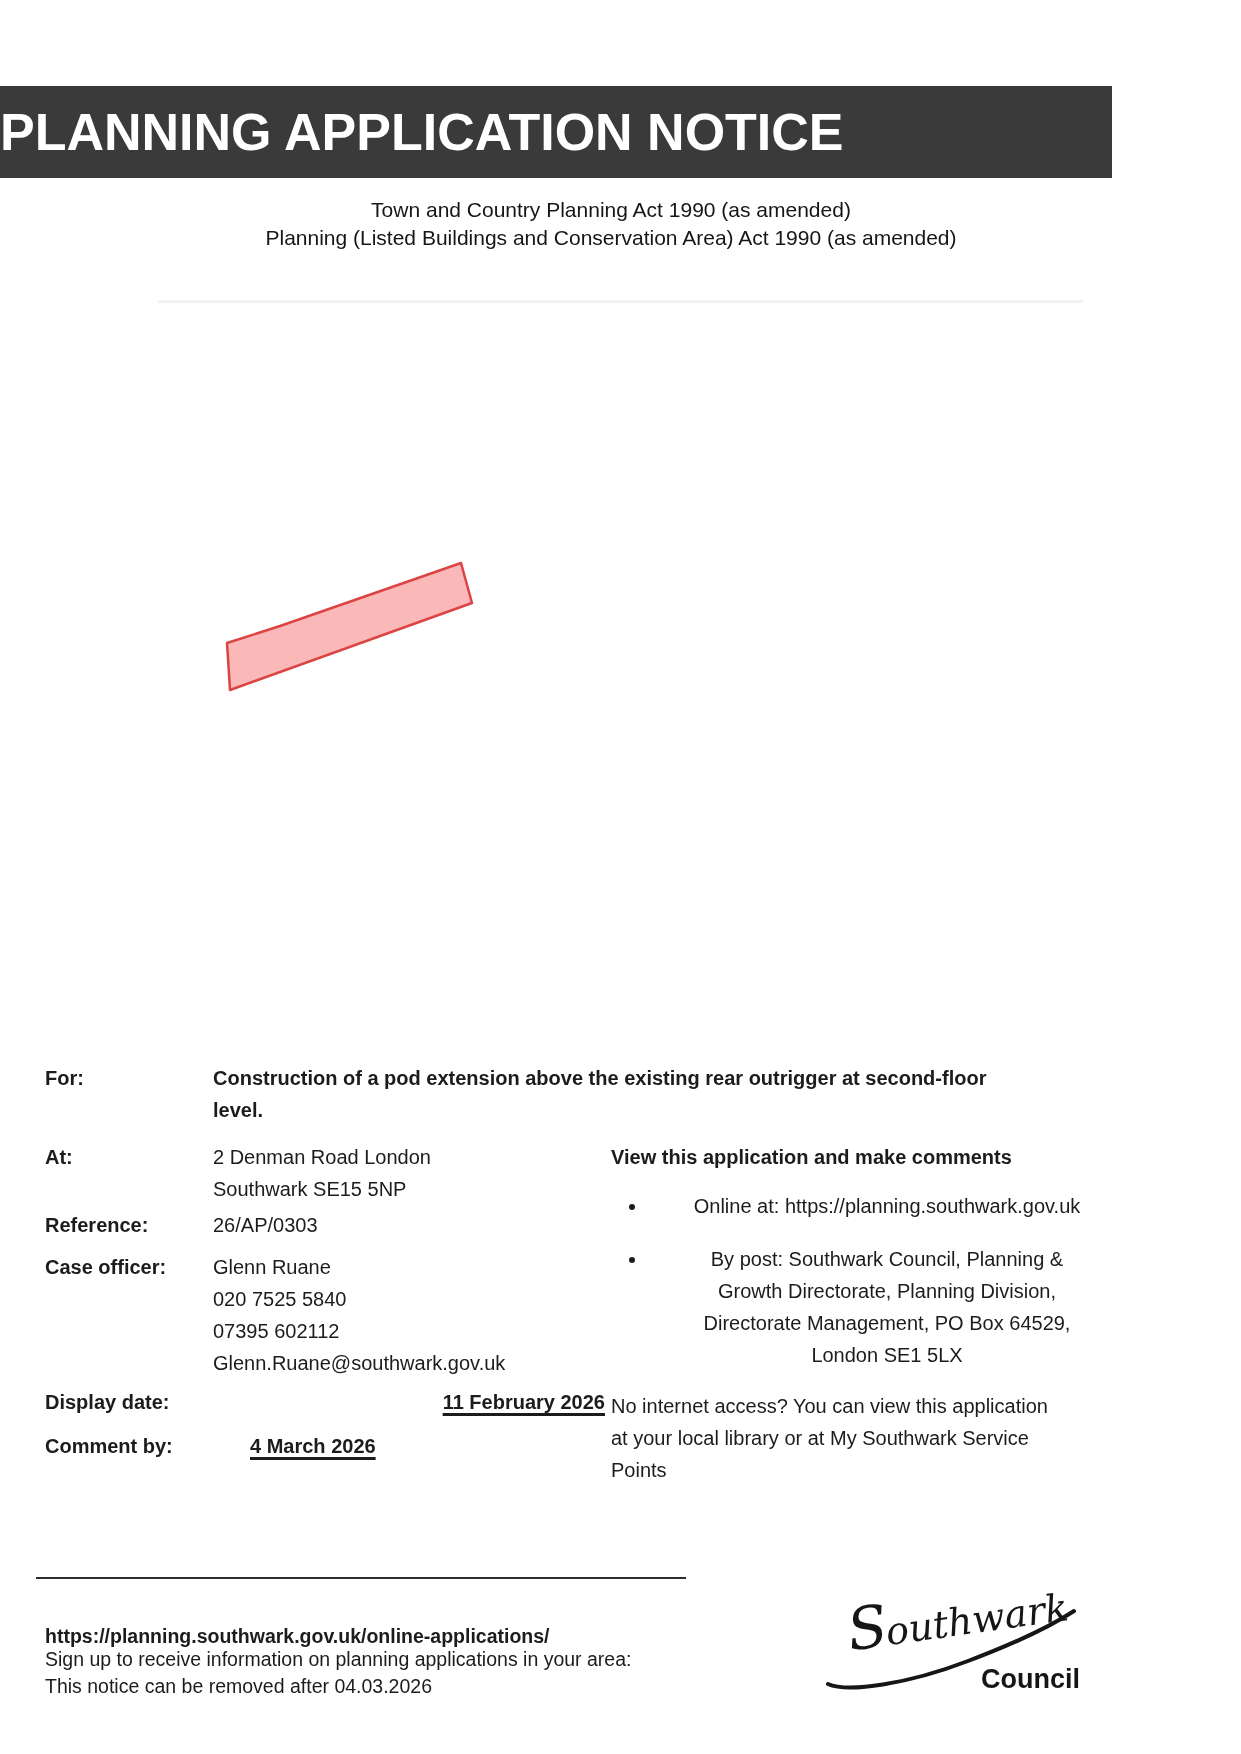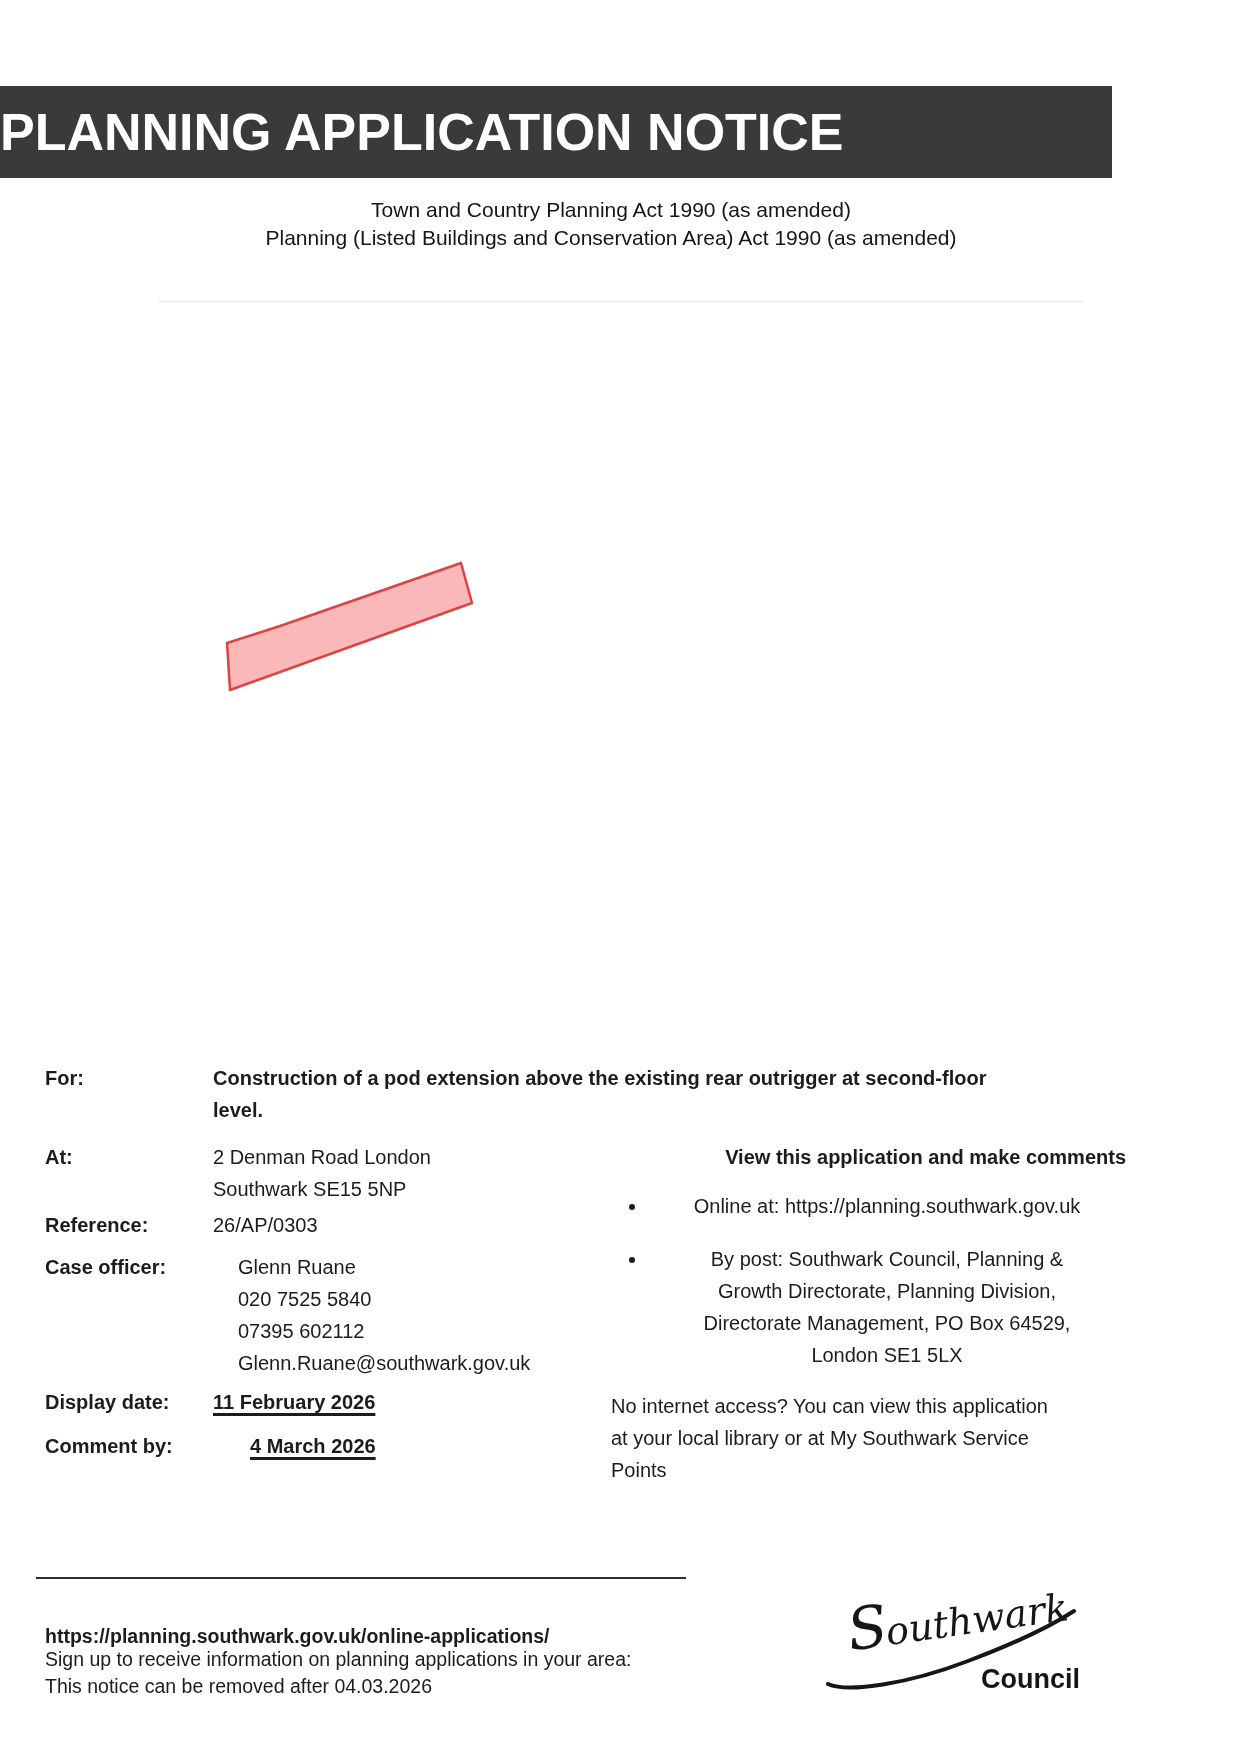--- a/index.html
+++ b/index.html
@@ -26,26 +26,26 @@
   .site-svg{position:absolute;left:218px;top:553px;width:260px;height:145px;}
   
   .row{position:absolute;left:45px;display:flex;font-size:20px;line-height:32px;}
   .row .lbl{font-weight:bold;width:168px;flex:0 0 168px;}
   .row .val{}
   .bold-val{font-weight:bold;}
   .u-date{font-weight:bold;text-decoration:underline;text-decoration-thickness:2.5px;text-underline-offset:4px;}
   .row-for{top:1062px;width:975px;}
   .row-at{top:1141px;width:560px;}
   .row-ref{top:1209px;width:560px;}
-  .row-officer{top:1251px;width:560px;gap:25px;}
-  .row-display{top:1386px;width:560px;}
+  .row-officer{top:1251px;width:560px;}
+  .row-display{top:1386px;width:560px;justify-content:space-between;}
   .row-comment{top:1430px;width:560px;gap:37px;}
   
   .right-col{position:absolute;left:611px;top:1141px;width:515px;font-size:20px;line-height:32px;}
-  .right-col .heading{font-weight:bold;margin:0 0 12px 0;text-align:right;}
+  .right-col .heading{font-weight:bold;margin:0 0 12px 0;}
   .right-col ul{margin:17px 0 0 0;padding:0 0 0 37px;text-align:center;}
   .right-col li{margin:0 0 21px 0;}
   .right-col li:last-child{margin-bottom:0;}
   .no-internet{margin-top:19px;}
   
   .footer-rule{position:absolute;left:36px;top:1577px;width:650px;height:2px;background:#2e2e2e;}
   .signup-text{position:absolute;left:45px;top:1644px;font-size:19.5px;line-height:30px;text-align:right;}
   .signup-url{position:absolute;left:45px;top:1621px;font-size:19.5px;font-weight:bold;line-height:30px;}
   .removal-text{position:absolute;left:45px;top:1671px;font-size:19.5px;line-height:30px;}
   

